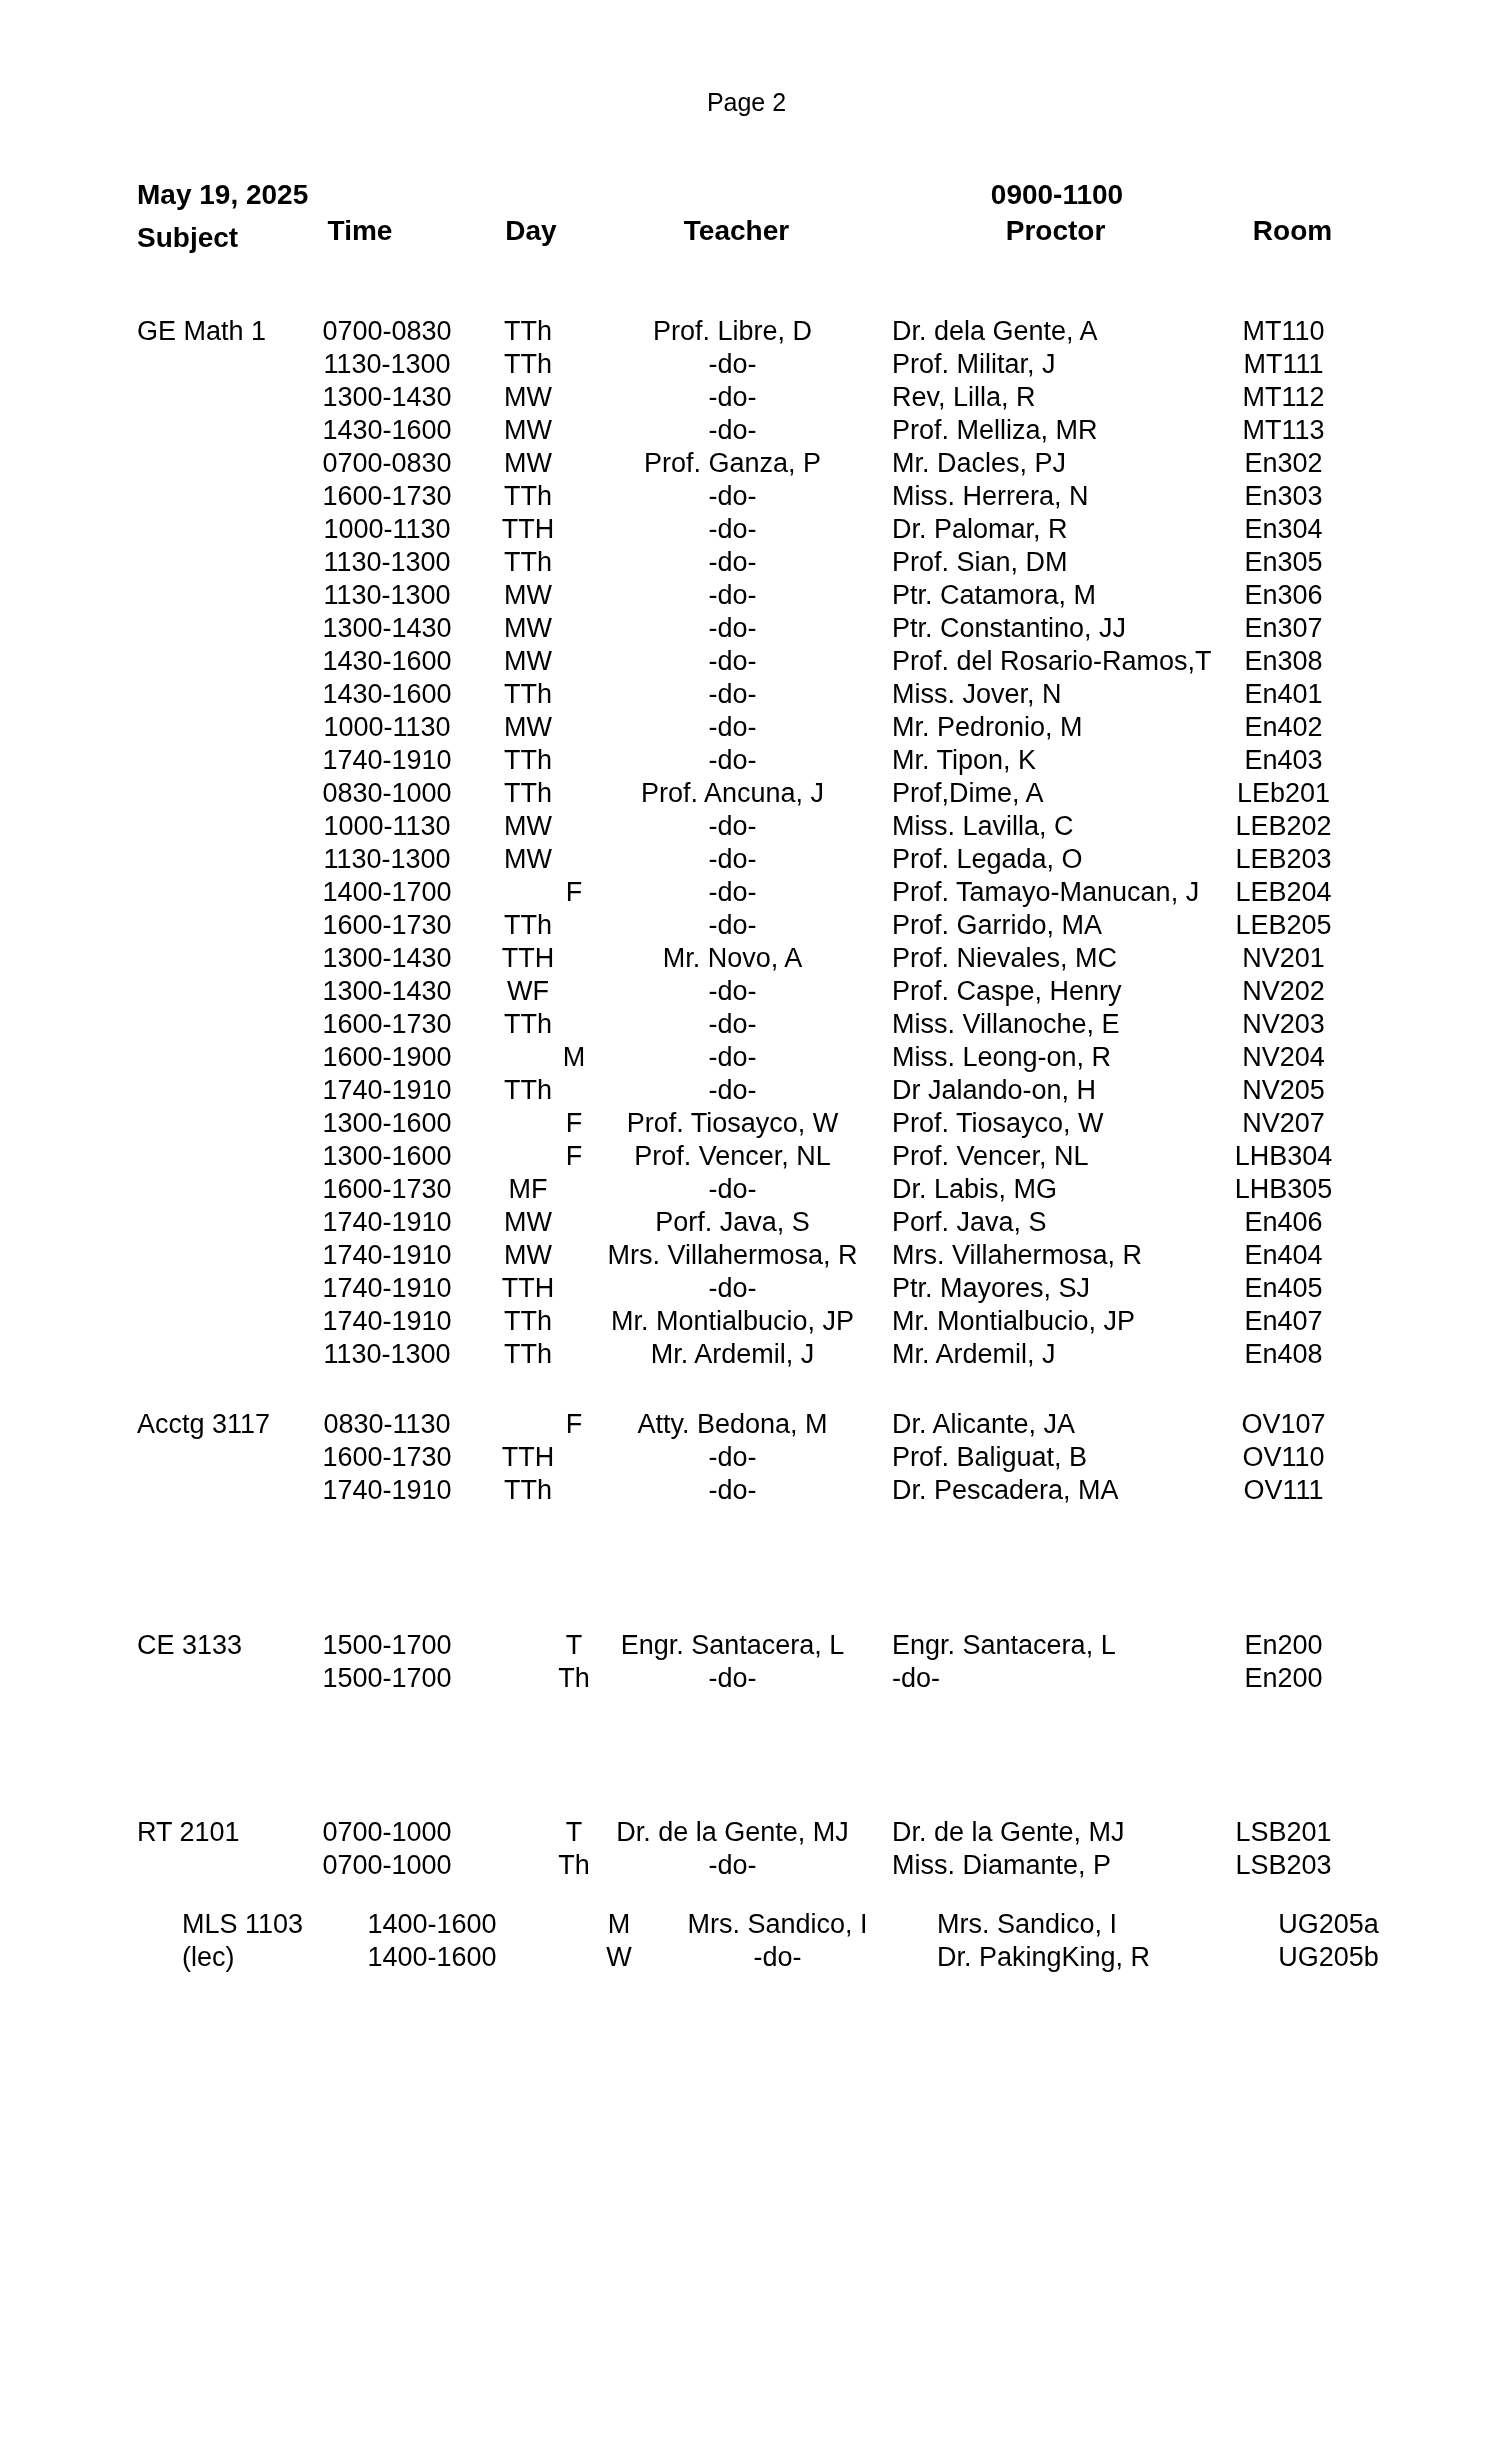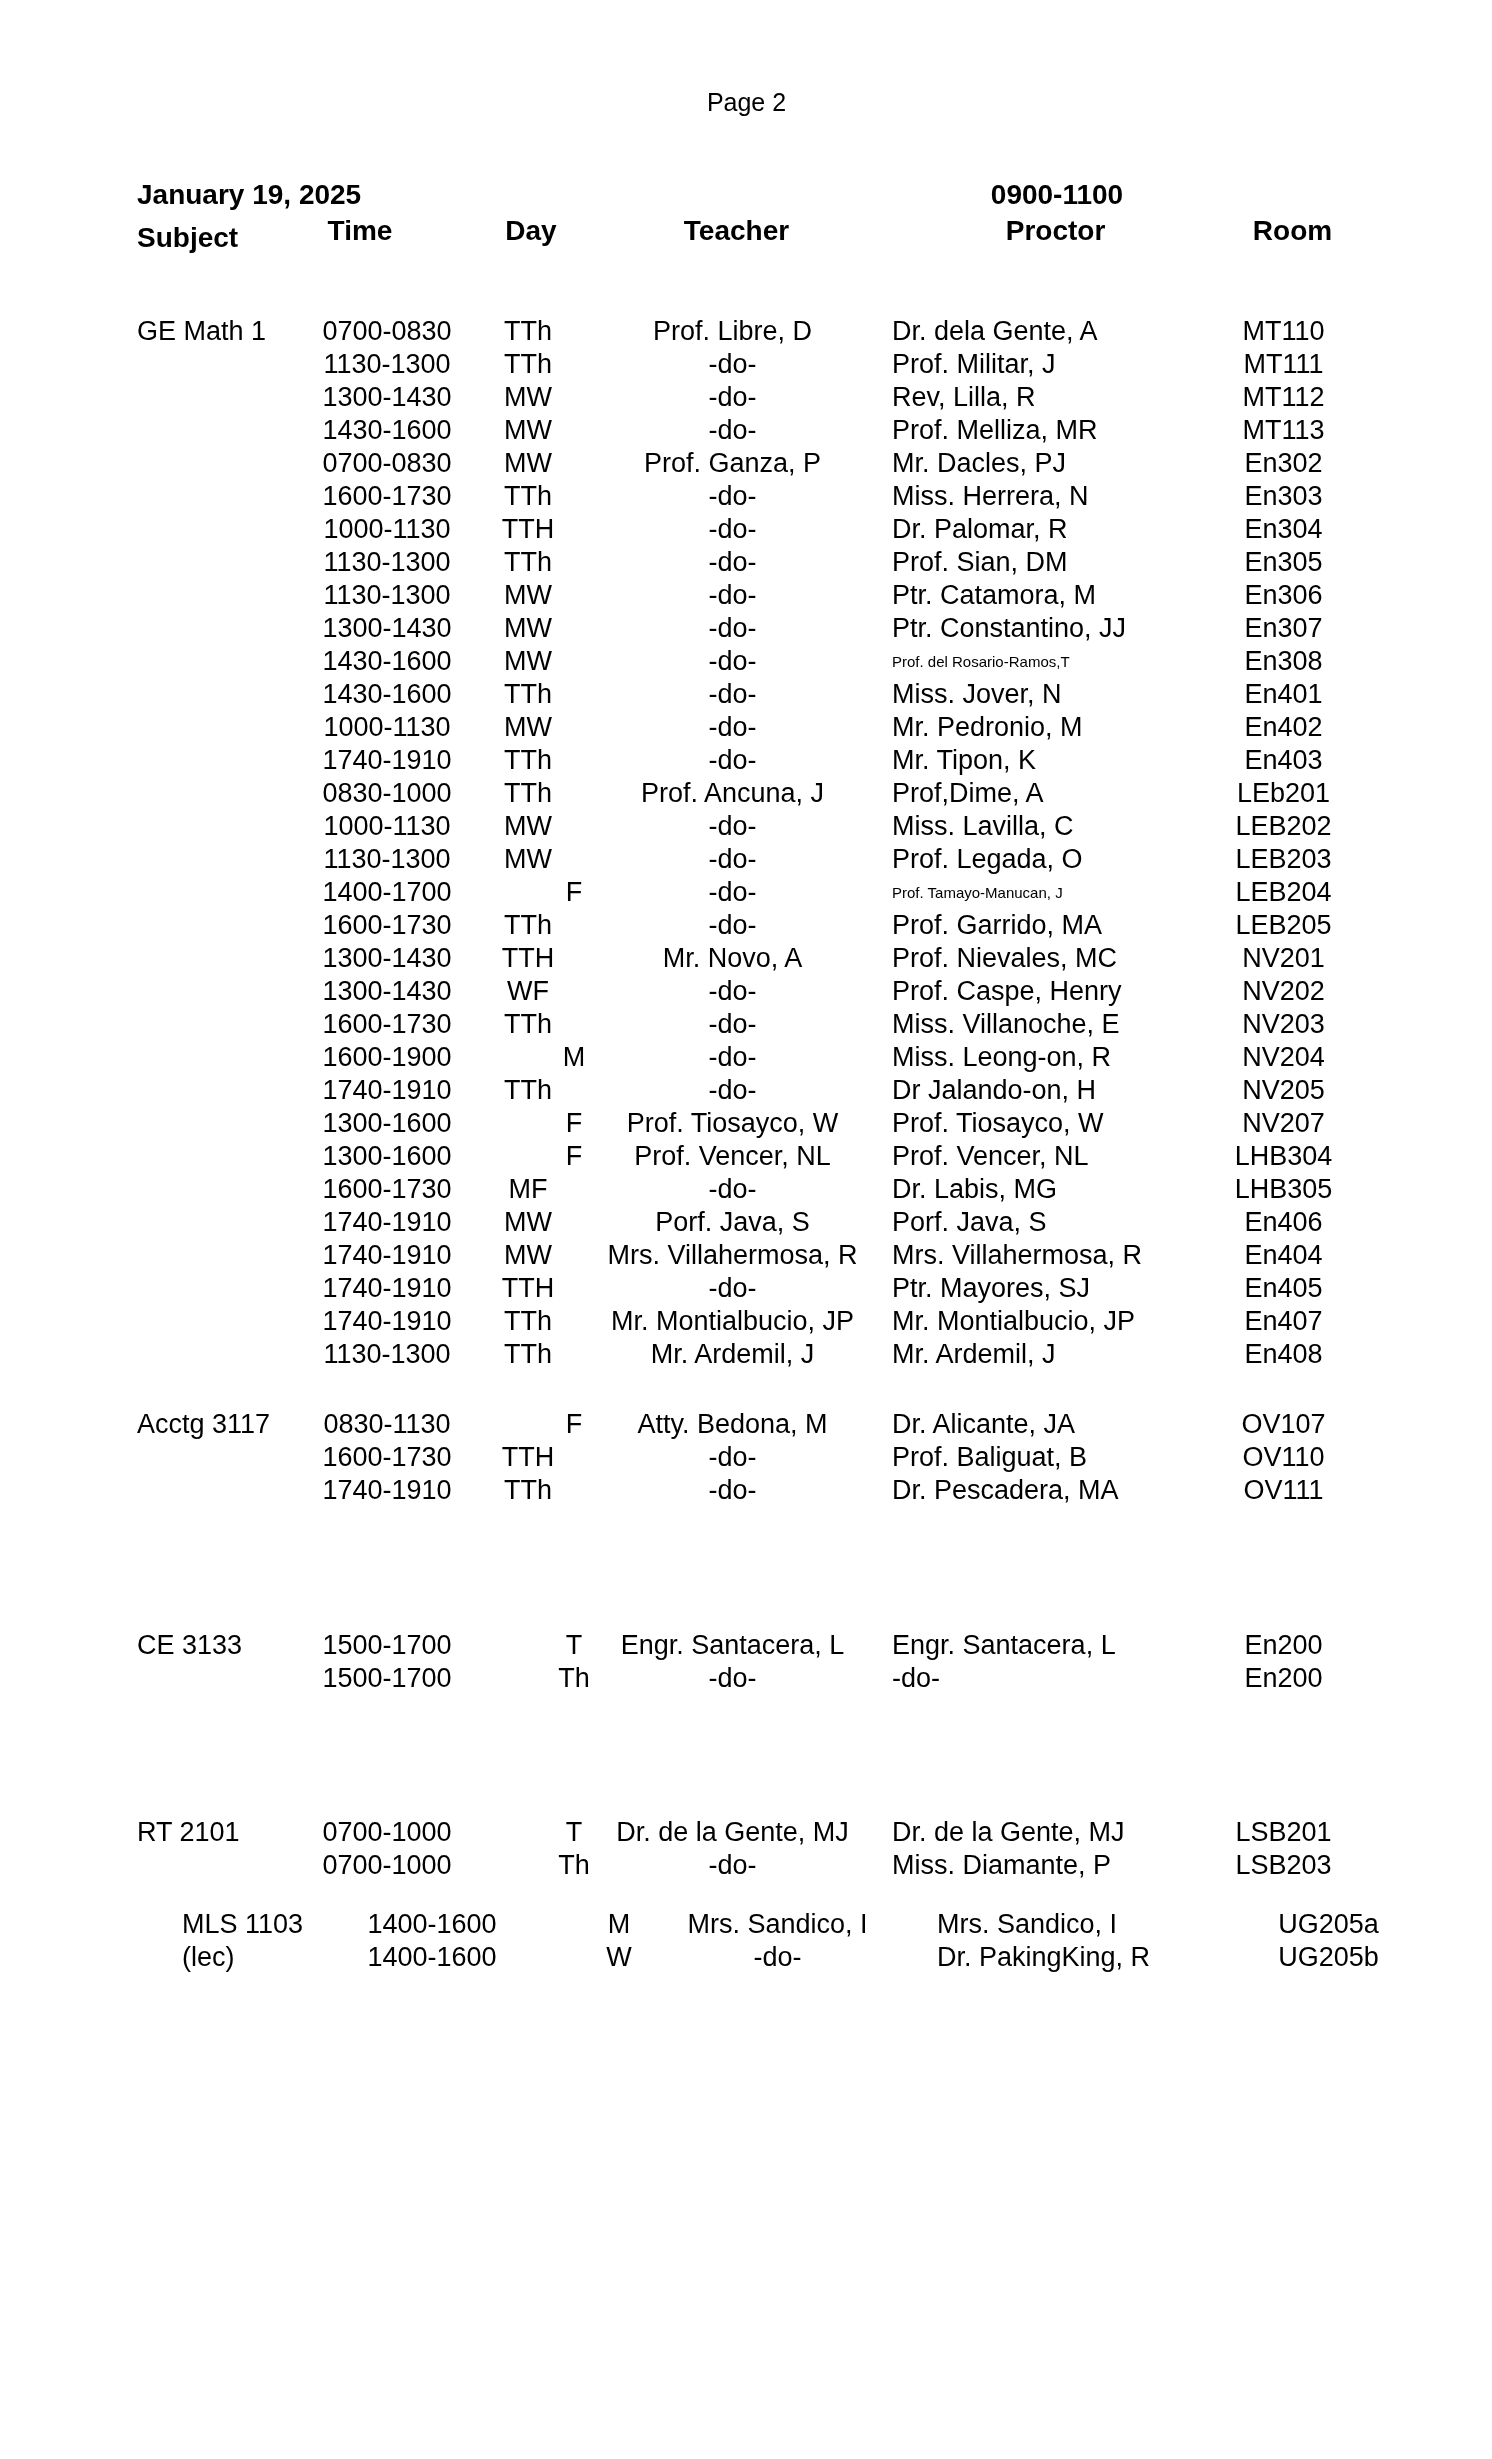--- a/index.html
+++ b/index.html
@@ -36,30 +36,30 @@
     height: 33px; line-height: 33px;
     font-size: 27px;
     white-space: nowrap;
   }
   .c-subject { left: 137px; }
   .c-time    { left: 310px; width: 154px; text-align: center; }
   .c-day     { left: 461px; width: 134px; text-align: center; }
   .c-day.single { transform: translateX(46px); }
   .c-teacher { left: 600px; width: 265px; text-align: center; }
   .c-proctor { left: 892px; }
-  .c-proctor.small { font-size: 15px; }
+  .c-proctor.small { font-size: 27px; }
   .c-room    { left: 1197px; width: 173px; text-align: center; }
 </style>
 </head>
 <body>
 
 <div class="page">
   <div class="page-number">Page 2</div>
 
-  <div class="hdr date-line">January 19, 2025</div>
+  <div class="hdr date-line">May 19, 2025</div>
   <div class="hdr slot-line">0900-1100</div>
 
   <div class="hdr ch-subject">Subject</div>
   <div class="hdr ch-time">Time</div>
   <div class="hdr ch-day">Day</div>
   <div class="hdr ch-teacher">Teacher</div>
   <div class="hdr ch-proctor">Proctor</div>
   <div class="hdr ch-room">Room</div>
 
   <div>

